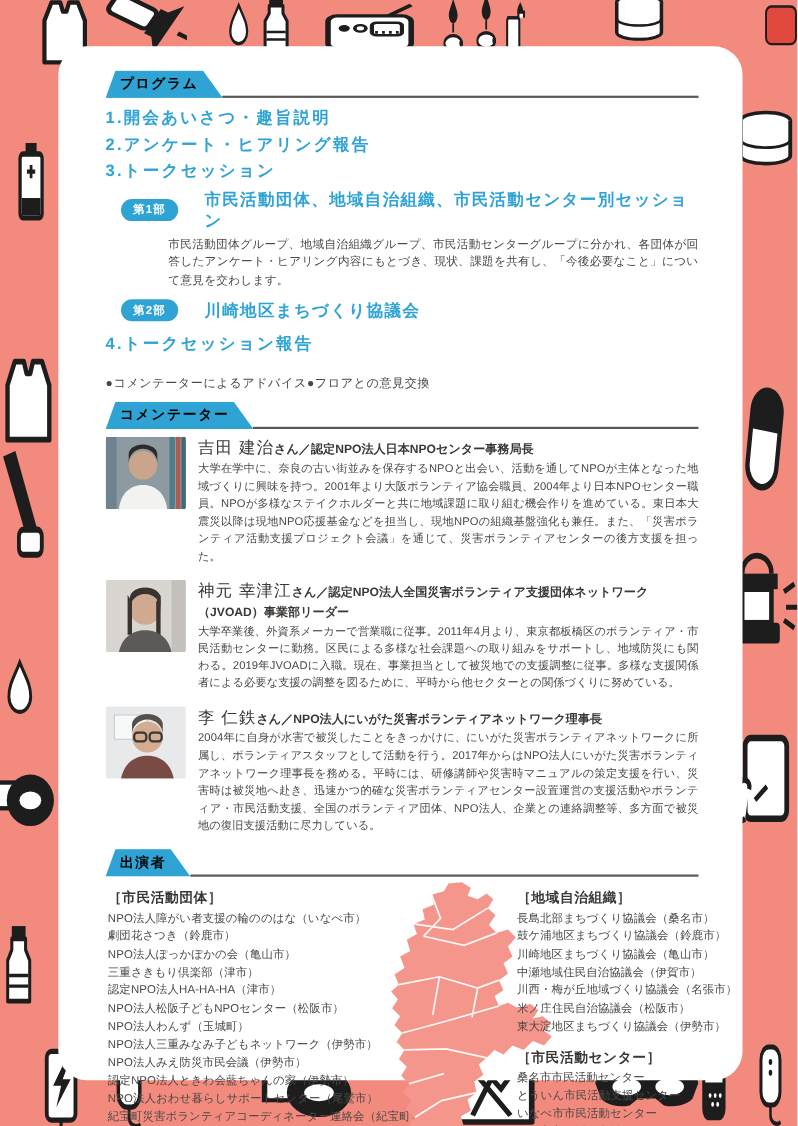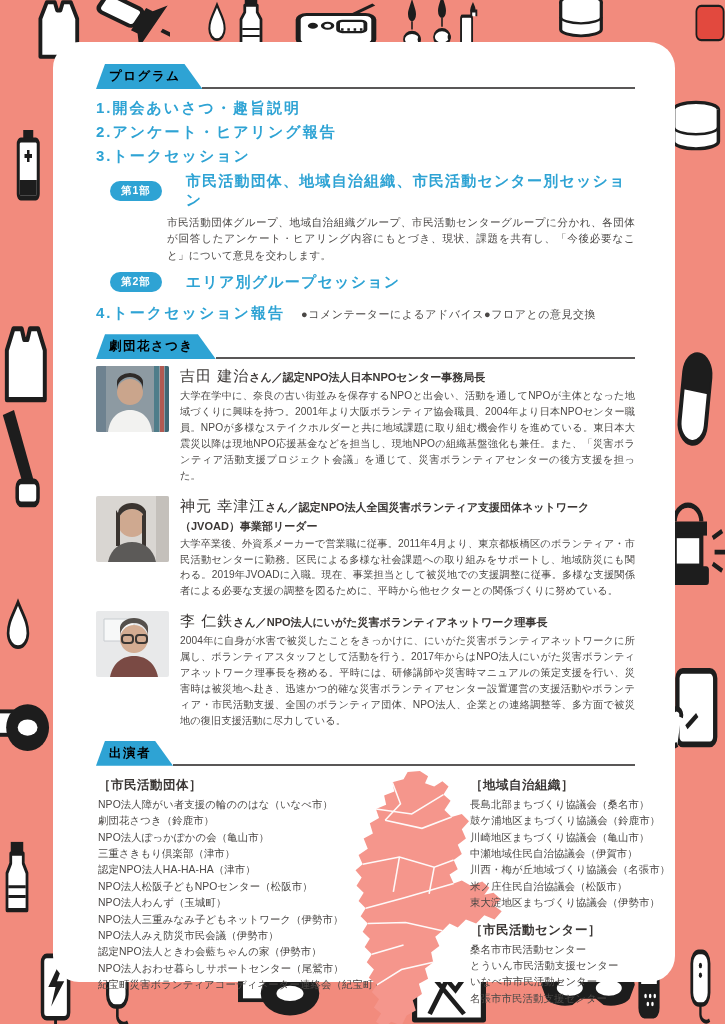--- a/index.html
+++ b/index.html
@@ -20,22 +20,22 @@
   
   .banner{display:flex;margin:0 0 7px 0;}
   .badge{background:var(--blue);color:#000000;font-weight:bold;font-size:12.5px;letter-spacing:1.5px;padding:4px 22px 4px 13px;clip-path:polygon(9px 0, calc(100% - 18px) 0, 100% 100%, 0 100%);text-align:right;}
   .rule{flex:1;border-bottom:2px solid #595757;align-self:flex-end;margin-bottom:0px;}
   
   .pitem{color:var(--blue);font-weight:bold;font-size:15px;letter-spacing:2px;line-height:24px;}
   .part{margin:4px 0 9px 14px;}
   .part-head{display:flex;align-items:center;gap:24px;}
   .part-badge{background:var(--blue);color:#fff;font-size:10.5px;font-weight:bold;border-radius:999px;padding:3px 11px;letter-spacing:1px;flex:none;}
   .part-title{color:var(--blue);font-weight:bold;font-size:15px;letter-spacing:1.2px;}
-  .part-desc{font-size:10.6px;color:var(--body);line-height:1.55;margin:4px 0 0 57px;text-align:justify;letter-spacing:0.2px;}
-  .pitem4{display:flex;align-items:baseline;gap:16px;margin-top:2px;}
+  .part-desc{font-size:10.6px;color:var(--body);line-height:1.55;margin:4px 0 0 43px;text-align:justify;letter-spacing:0.2px;}
+  .pitem4{display:flex;align-items:baseline;gap:16px;margin-top:2px;flex-direction:column;}
   .pbullets{font-size:11px;color:var(--body);letter-spacing:0.5px;display:flex;}
   
   .sec-commentators{margin-top:9px;}
   .person{display:flex;gap:11px;margin-bottom:12px;}
   .photo{width:73px;height:66px;flex:none;border-radius:2px;overflow:hidden;position:relative;}
   .photo svg{display:block;width:100%;height:100%;}
   .pmeta{flex:1;}
   .pline{margin:1px 0 2px 0;}
   .pname{font-size:15px;font-weight:normal;color:var(--ink);letter-spacing:1px;}
   .psuffix{font-size:11px;font-weight:bold;color:var(--ink);}
@@ -325,36 +325,36 @@
         <div class="part-head">
           <span class="part-badge">第1部</span>
           <span class="part-title">市民活動団体、地域自治組織、市民活動センター別セッション</span>
         </div>
         <div class="part-desc">市民活動団体グループ、地域自治組織グループ、市民活動センターグループに分かれ、各団体が回答したアンケート・ヒアリング内容にもとづき、現状、課題を共有し、「今後必要なこと」について意見を交わします。</div>
       </div>
 
       <div class="part">
         <div class="part-head">
           <span class="part-badge">第2部</span>
-          <span class="part-title">エリア別グループセッション</span>
+          <span class="part-title">川崎地区まちづくり協議会</span>
         </div>
       </div>
 
       <div class="pitem4">
         <span class="pitem">4.トークセッション報告</span>
         <span class="pbullets">
           <span>●コメンテーターによるアドバイス</span>
           <span>●フロアとの意見交換</span>
         </span>
       </div>
     </section>
 
     <section class="sec-commentators">
       <div class="banner">
-        <div class="badge">劇団花さつき</div>
+        <div class="badge">コメンテーター</div>
         <div class="rule"></div>
       </div>
 
       <div class="person">
         <div class="photo">
           <svg viewBox="0 0 73 66" preserveAspectRatio="none">
               <rect width="73" height="66" fill="#8d9aa2"></rect>
               <rect x="0" width="10" height="66" fill="#6e8290"></rect>
               <rect x="58" width="5" height="66" fill="#4f7d8a"></rect>
               <rect x="64" width="4" height="66" fill="#b05a52"></rect>

